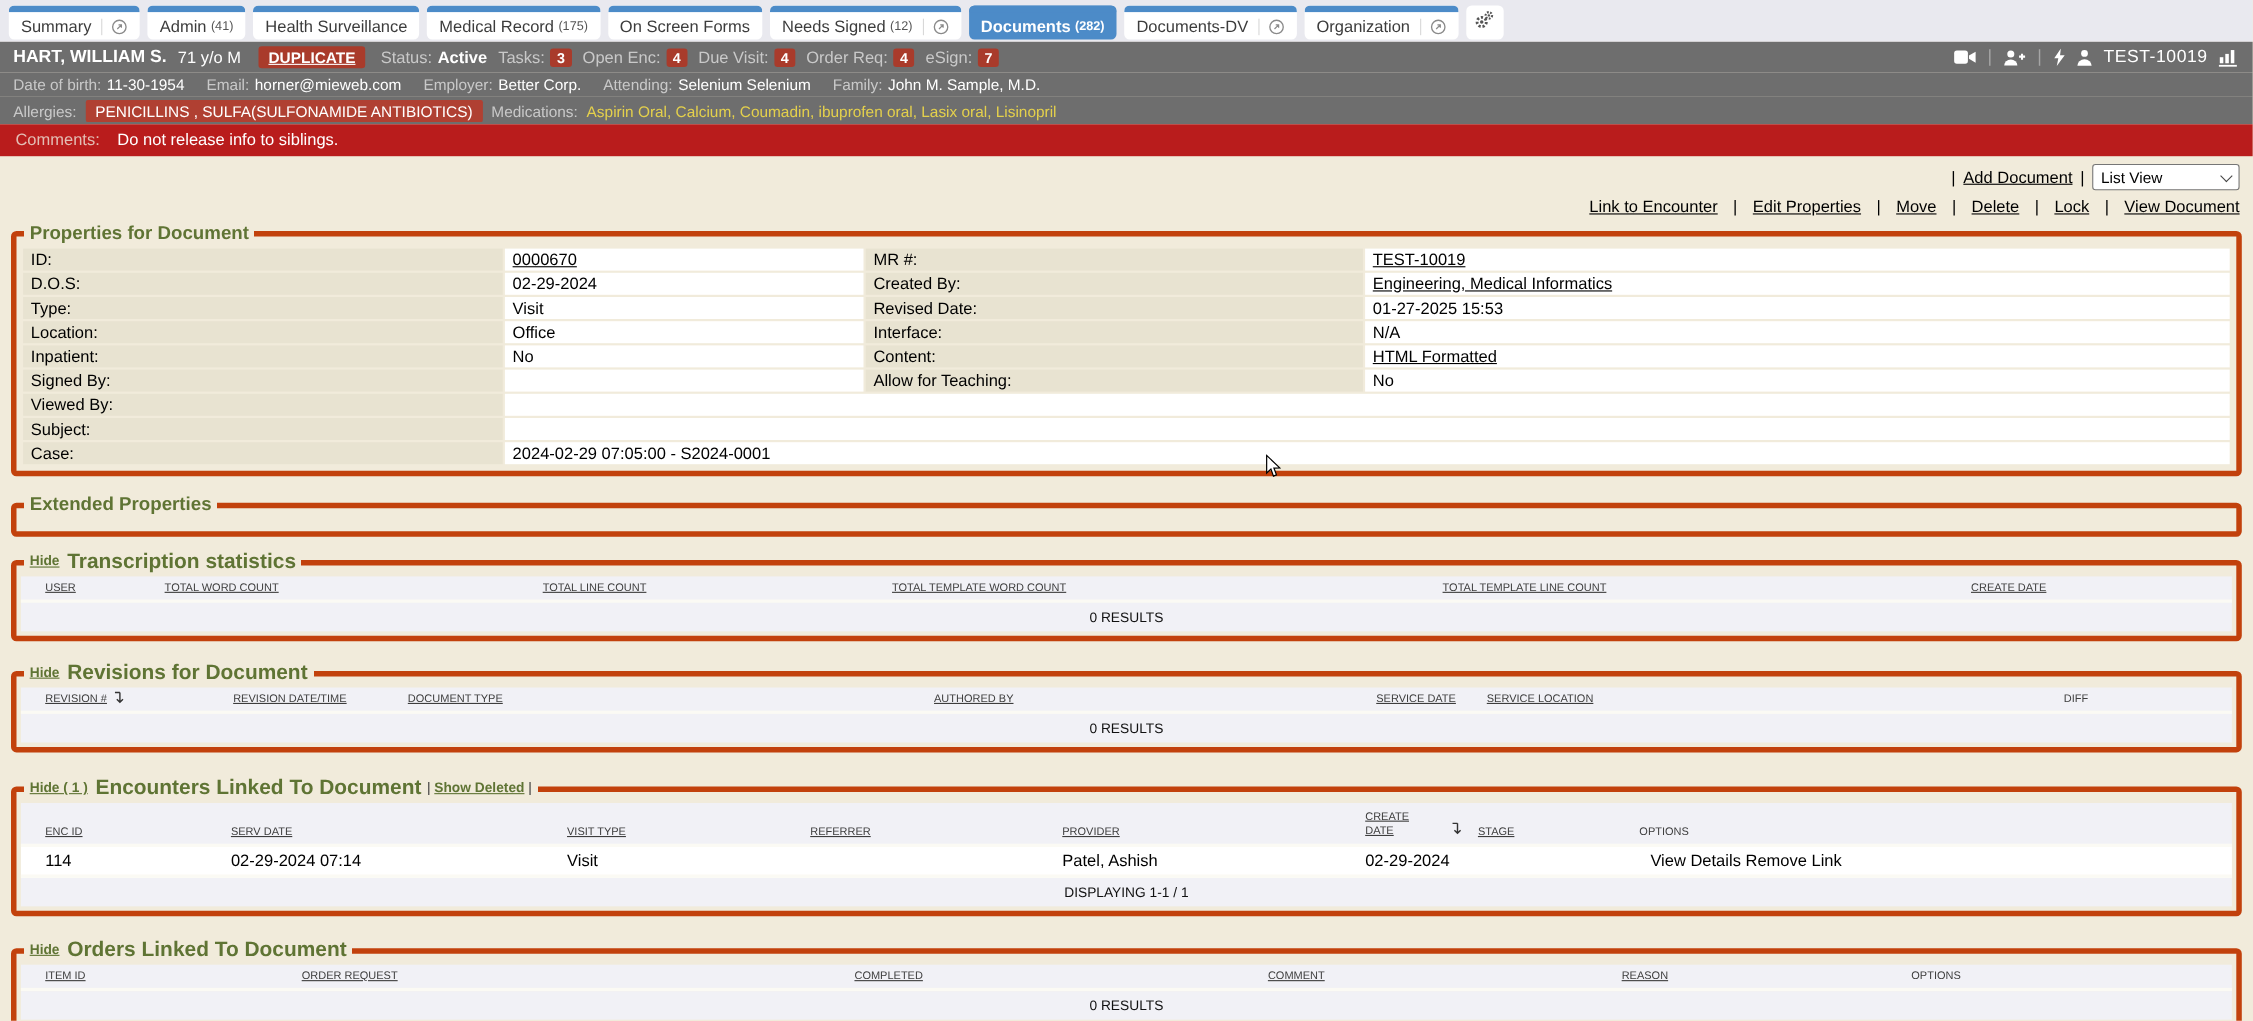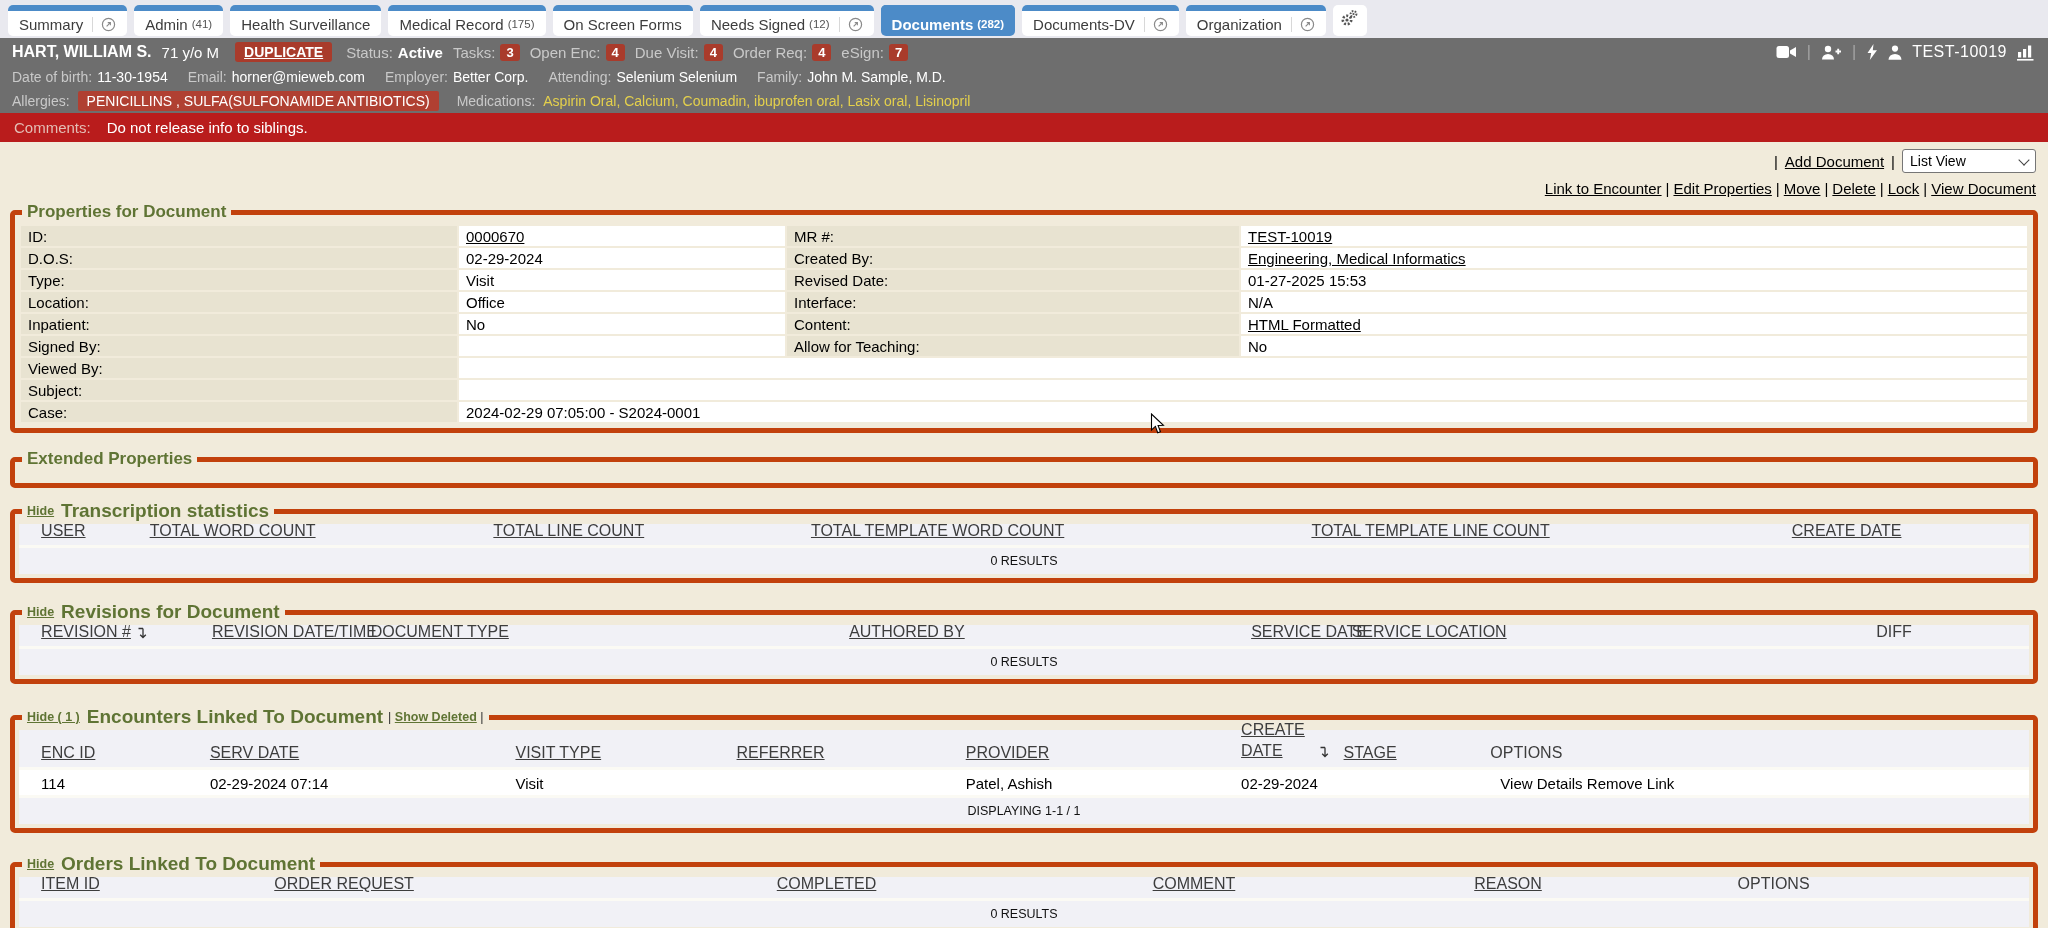--- a/index.html
+++ b/index.html
@@ -33,21 +33,21 @@
   .pid { font-size:16px; letter-spacing:.5px; }
   .banner2 { background:#6e6e6e; height:22px; display:flex; align-items:center; padding:0 12px; gap:20px; font-size:14px; color:#fff; }
   .banner3 { background:#6e6e6e; height:25px; display:flex; align-items:center; padding:0 12px; gap:8px; font-size:14px; color:#fff; }
   .allergy-badge { background:#b04032; color:#fff; padding:2px 9px; border-radius:2px; cursor:pointer; }
   .meds { color:#e4d04c; cursor:pointer; }
   .comments { background:#b91c1c; height:29px; display:flex; align-items:center; padding:0 14px; font-size:15px; color:#fff; gap:16px; }
   .comments .lab { color:#e3bdb4; }
   
   .toolbar { padding:7px 12px 0; font-size:15px; color:#000; }
   .tb-line1 { display:flex; justify-content:flex-end; align-items:center; gap:7px; margin-bottom:7px; }
-  .tb-line2 { display:flex; justify-content:flex-end; align-items:center; gap:4px; margin-bottom:5px; }
+  .tb-line2 { display:flex; justify-content:flex-end; align-items:center; gap:14px; margin-bottom:5px; }
   .link { color:#000; text-decoration:underline; cursor:pointer; }
   .sel { position:relative; display:inline-block; }
   .sel select { width:134px; height:24px; font-size:14px; border:1px solid #767676; border-radius:3px; background:#fff; padding:0 22px 0 7px;
                 appearance:none; -webkit-appearance:none; font-family:inherit; color:#000; }
   .sel::after { content:""; position:absolute; right:8px; top:7px; width:7px; height:7px;
                 border-left:1.6px solid #444; border-bottom:1.6px solid #444; transform:rotate(-45deg); pointer-events:none; }
   
   fieldset { border:5px solid #c2410c; border-radius:5px; margin:0 10px 12px; padding:2px 4px 4px; }
   legend { color:#5f7434; font-weight:bold; font-size:17px; padding:0 5px; margin-left:3px; white-space:nowrap; }
   fieldset.sec legend { font-size:19px; }
@@ -55,21 +55,21 @@
   .legend-extra { font-size:12.5px; font-weight:normal; color:#333; margin-left:5px; vertical-align:2px; }
   .legend-extra .sd { color:#5f7434; font-weight:bold; text-decoration:underline; cursor:pointer; }
   
   table.props { width:100%; border-collapse:separate; border-spacing:2px; }
   table.props td { height:20px; font-size:15px; padding:0 7px; white-space:nowrap; overflow:hidden; }
   td.pl { background:#e8e3d1; color:#000; }
   td.pv { background:#fff; color:#000; }
   
   .thead { position:relative; height:24px; background:#f1f1f6; border-bottom:3px solid #fbfaf4; }
   .thead.tall { height:40px; }
-  .th { position:absolute; bottom:5px; font-size:16px; color:#3d3d3d; white-space:nowrap; cursor:pointer; }
+  .th { position:absolute; bottom:5px; font-size:10px; color:#3d3d3d; white-space:nowrap; cursor:pointer; }
   .th .tht { text-decoration:underline; }
   .th.noline { cursor:default; }
   .th.noline .tht { text-decoration:none; }
   .th.wrap { white-space:normal; width:64px; line-height:1.3; }
   .erow { position:relative; height:28px; background:#fff; border-bottom:3px solid #fbfaf4; }
   .erow .tc { position:absolute; top:50%; transform:translateY(-50%); font-size:15px; color:#000; white-space:nowrap; }
   .tres { height:26px; background:#f1f1f6; display:flex; align-items:center; justify-content:center; font-size:12.5px; color:#111; }
   .sort-svg { vertical-align:-2px; margin-left:6px; }
   .cursor { position:absolute; left:1150px; top:413px; pointer-events:none; }
 </style>
@@ -227,21 +227,21 @@
     </span>
   <span class="pair">
       <span class="b-label">Family:</span>
       <span>John M. Sample, M.D.</span>
     </span>
 </div>
 
 <div class="banner3">
   <span class="b-label">Allergies:</span>
   <span class="allergy-badge">PENICILLINS , SULFA(SULFONAMIDE ANTIBIOTICS)</span>
-  <span class="b-label" style="margin-left:10px">Medications:</span>
+  <span class="b-label" style="">Medications:</span>
   <span class="meds">Aspirin Oral, Calcium, Coumadin, ibuprofen oral, Lasix oral, Lisinopril</span>
 </div>
 
 <div class="comments">
   <span class="lab">Comments:</span>
   <span>Do not release info to siblings.</span>
 </div>
 
 <div class="toolbar">
   <div class="tb-line1">

